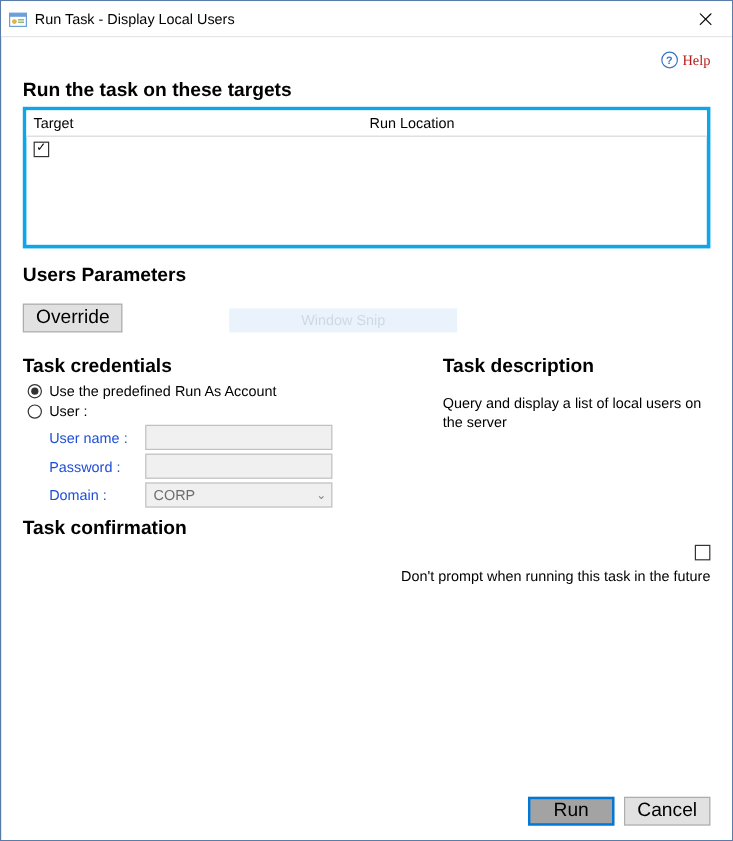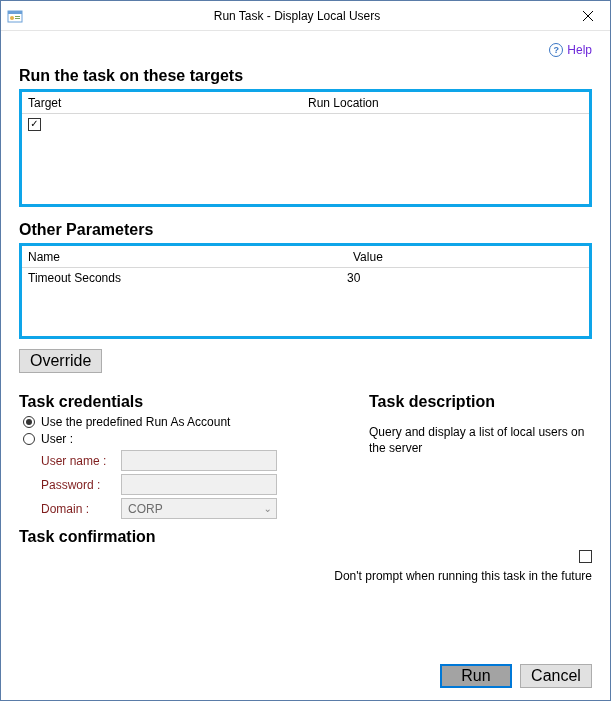--- a/index.html
+++ b/index.html
@@ -27,21 +27,20 @@
     border-bottom: 1px solid #e5e5e5;
   }
   .titlebar .icon-box {
     width: 16px; height: 16px;
     margin-right: 6px;
     display: flex; align-items: center; justify-content: center;
   }
   .titlebar .title {
     flex: 1;
     font-size: 12px;
-    text-align: center;
   }
   .titlebar .close {
     width: 45px; height: 30px;
     display: flex; align-items: center; justify-content: center;
     font-size: 14px;
     cursor: pointer;
   }
 
   .content {
     flex: 1;
@@ -59,21 +58,21 @@
     height: 22px;
   }
   .help-icon {
     width: 14px; height: 14px; border-radius: 50%;
     border: 1px solid #3a76c4;
     color: #3a76c4;
     font-size: 9px;
     display: flex; align-items: center; justify-content: center;
     font-weight: bold;
   }
-  .help-link { color: #6d28d9; cursor: pointer; }
+  .help-link { color: #b91c1c; cursor: pointer; font-family: Liberation Serif, serif; }
 
   .section-head {
     font-weight: bold;
     font-size: 16px;
     margin-top: 6px;
     margin-bottom: 4px;
   }
 
   .listbox {
     border: 3px solid #0ea5e9;
@@ -156,21 +155,21 @@
 
   .form-grid {
     margin-left: 22px;
     margin-top: 4px;
   }
   .form-row {
     display: flex; align-items: center; gap: 6px;
     margin: 3px 0;
   }
   .form-label {
-    width: 74px; text-align: left; color: #7f1d1d;
+    width: 74px; text-align: left; color: #1d4ed8;
   }
   .text-input {
     width: 156px; height: 21px;
     border: 1px solid #c0c0c0;
     background: #f0f0f0;
     padding: 0 4px;
     font-family: inherit; font-size: 12px;
     color: #6d6d6d;
   }
   .combo {
@@ -233,31 +232,21 @@
     <div class="listbox targets-box">
       <div class="cols">
         <div class="colhead" style="flex:0 0 280px">Target</div>
         <div class="colhead" style="flex:1">Run Location</div>
       </div>
       <div class="row">
         <span class="chk">✓</span>
       </div>
     </div>
 
-    <div class="section-head" style="margin-top:14px; position:relative; z-index:1;">Other Parameters</div>
-    <div class="listbox params-box" style="position:relative; z-index:1;">
-      <div class="cols">
-        <div class="colhead" style="flex:0 0 325px">Name</div>
-        <div class="colhead" style="flex:1">Value</div>
-      </div>
-      <div class="row">
-        <div style="flex:0 0 319px">Timeout Seconds</div>
-        <div style="flex:1">30</div>
-      </div>
-    </div>
+    <div class="section-head" style="margin-top:14px; position:relative; z-index:1;">Users Parameters</div>
 
     <div class="override-row">
       <button class="btn">Override</button>
     </div>
 
     <div class="two-col">
       <div class="left-col">
         <div class="section-head">Task credentials</div>
         <div class="radio-row">
           <span class="radio checked"></span>

